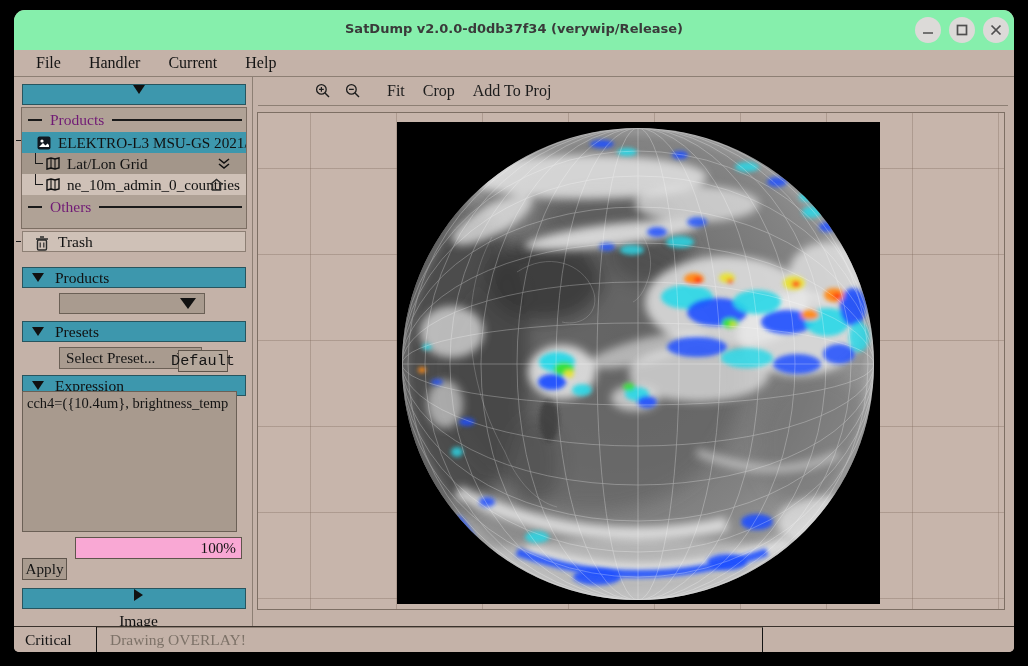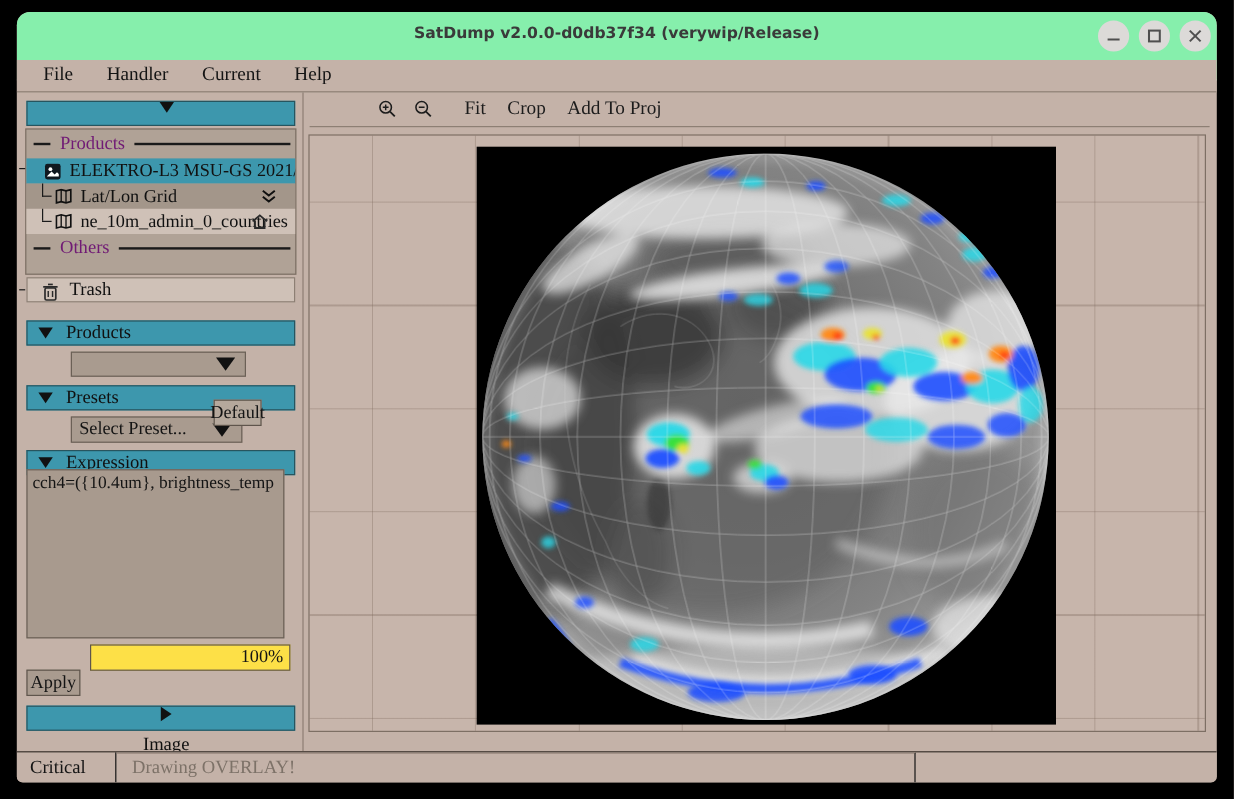--- a/index.html
+++ b/index.html
@@ -62,21 +62,21 @@
   .combo .arrow { margin-left:auto; margin-right:8px; width:0; height:0;
                   border-left:8px solid transparent; border-right:8px solid transparent;
                   border-top:11px solid #111; }
   .push-btn { position:absolute; background:#b5a89c; border:1px solid #5f554c; display:flex;
               align-items:center; justify-content:center; font-size:15.2px; color:#141414; }
 
   #expression-box { position:absolute; left:8px; top:314px; width:215px; height:141px;
                     background:#a89a8e; border:1px solid #6b6056; font-size:14.5px; color:#141414;
                     padding:3px 4px; white-space:nowrap; overflow:hidden; }
 
-  #progress { position:absolute; left:61px; top:460px; width:167px; height:22px; background:#fde047;
+  #progress { position:absolute; left:61px; top:460px; width:167px; height:22px; background:#f9a8d4;
               border:1px solid #5f554c; display:flex; align-items:center; justify-content:flex-end;
               padding-right:5px; font-size:15.2px; color:#141414; }
 
   
   #toolbar { position:absolute; left:240px; top:67px; width:877px; height:28px; display:flex;
              align-items:center; gap:0;padding-left:40px; }
   #toolbar-sep { position:absolute; left:244px; top:95px; width:750px; height:1px; background:#8d7f74; }
   .tool-icon { width:30px; display:flex; justify-content:center; }
   .tool-label { font-size:16px; color:#1c1c1c; padding:0 9px; }
 
@@ -230,21 +230,21 @@
 
     <div class="section-header" style="top:244px;">
       <span class="tri-down"></span>
       <span>Presets</span>
     </div>
 
     <div class="combo" style="left:8px; top:270px; width:143px; height:22px;">
       <span>Select Preset...</span>
       <span class="arrow"></span>
     </div>
-    <div class="push-btn" style="left:164px; top:256px; width:40px; height:22px;">
+    <div class="push-btn" style="left:164px; top:273px; width:50px; height:22px;font-family:Liberation Mono, monospace;">
       <span>Default</span>
     </div>
 
     <div class="section-header" style="top:298px;">
       <span class="tri-down"></span>
       <span>Expression</span>
     </div>
 
     <div id="expression-box">cch4=({10.4um}, brightness_temp</div>
 

